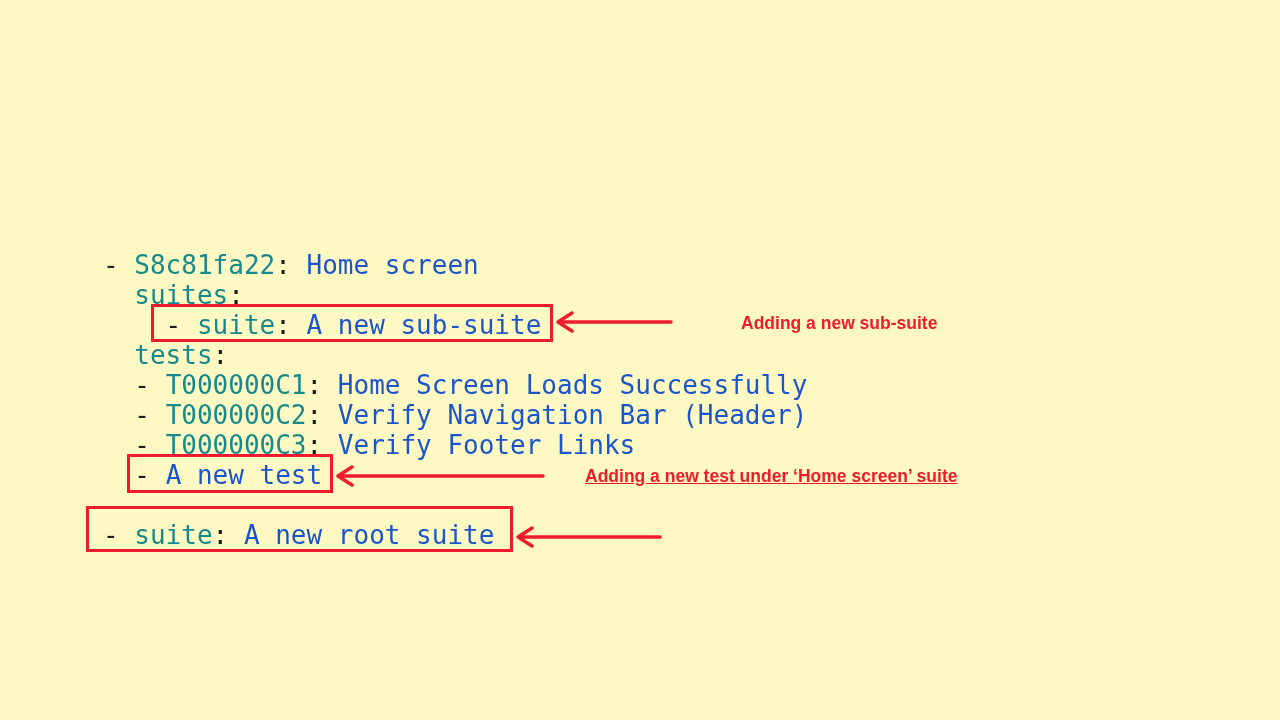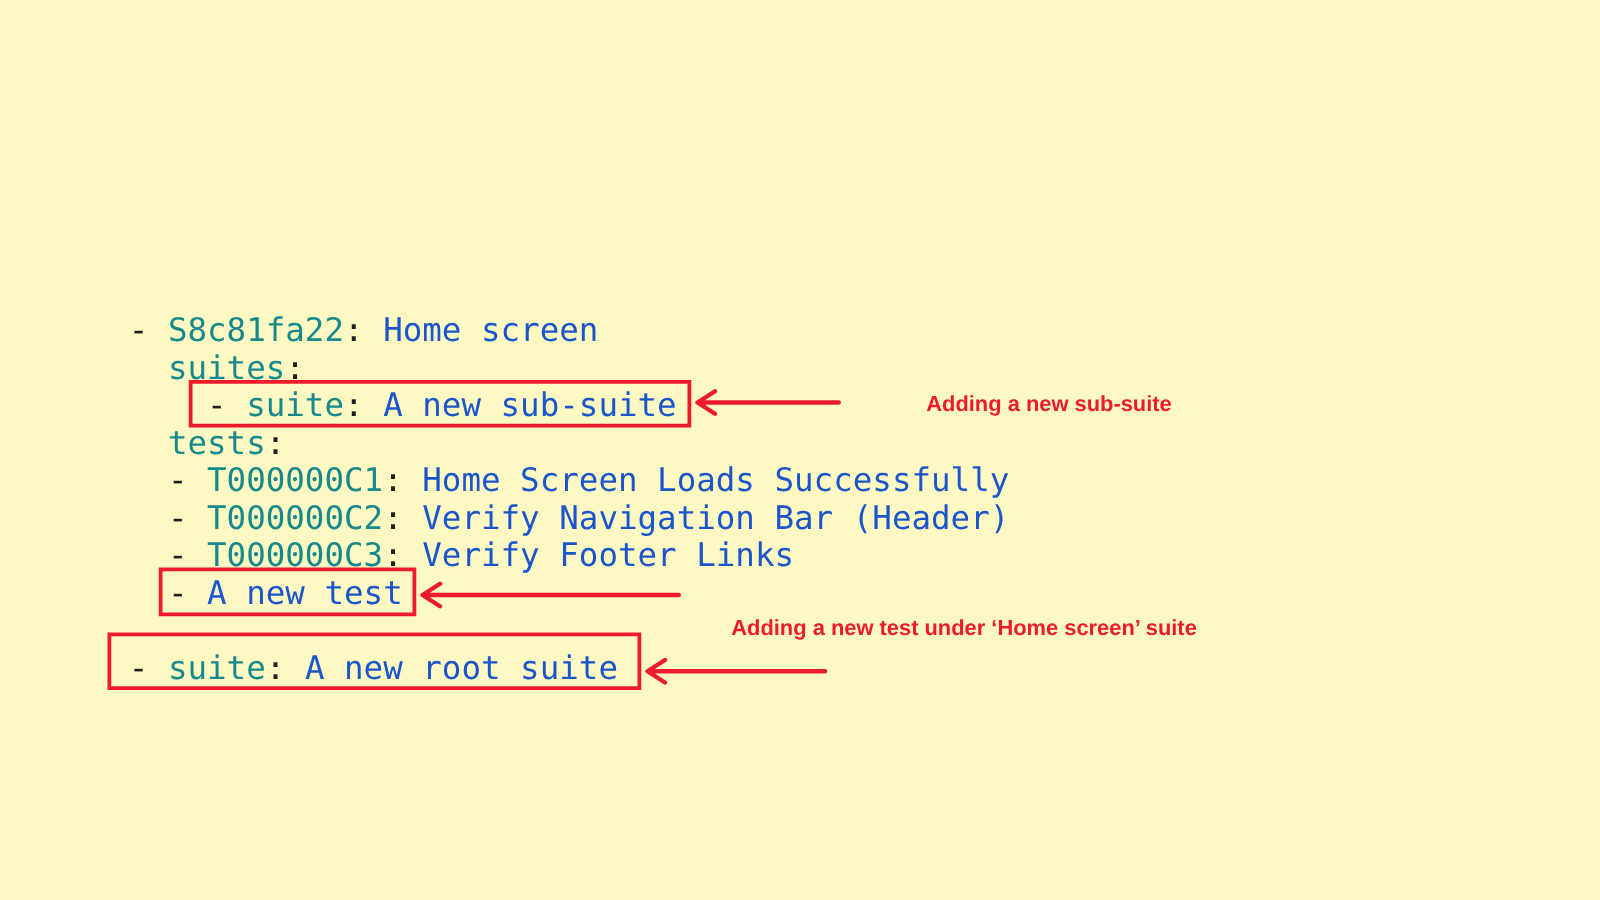--- a/index.html
+++ b/index.html
@@ -59,21 +59,21 @@
   .annotation {
     position: absolute;
     color: var(--red);
     font-family: "Liberation Sans", sans-serif;
     font-weight: 700;
     font-size: 17.5px;
     line-height: 20px;
     white-space: nowrap;
   }
   .annotation.sub-suite  { left: 741px; top: 313px; }
-  .annotation.new-test   { left: 585px; top: 492px; }
+  .annotation.new-test   { left: 585px; top: 466px; text-decoration: underline; }
   .annotation.root-suite { left: 693px; top: 528px; }
 </style>
 </head>
 <body style="background: rgb(255, 255, 255);">
 
 <div class="stage">
 
   <div class="code-block" id="code-block"><div class="code-line"><span style="color: rgb(30, 30, 30);">- </span><span style="color: rgb(23, 137, 140);">S8c81fa22</span><span style="color: rgb(30, 30, 30);">: </span><span style="color: rgb(27, 85, 203);">Home screen</span></div><div class="code-line"><span style="color: rgb(30, 30, 30);">  </span><span style="color: rgb(23, 137, 140);">suites</span><span style="color: rgb(30, 30, 30);">:</span></div><div class="code-line"><span style="color: rgb(30, 30, 30);">    - </span><span style="color: rgb(23, 137, 140);">suite</span><span style="color: rgb(30, 30, 30);">: </span><span style="color: rgb(27, 85, 203);">A new sub-suite</span></div><div class="code-line"><span style="color: rgb(30, 30, 30);">  </span><span style="color: rgb(23, 137, 140);">tests</span><span style="color: rgb(30, 30, 30);">:</span></div><div class="code-line"><span style="color: rgb(30, 30, 30);">  - </span><span style="color: rgb(23, 137, 140);">T000000C1</span><span style="color: rgb(30, 30, 30);">: </span><span style="color: rgb(27, 85, 203);">Home Screen Loads Successfully</span></div><div class="code-line"><span style="color: rgb(30, 30, 30);">  - </span><span style="color: rgb(23, 137, 140);">T000000C2</span><span style="color: rgb(30, 30, 30);">: </span><span style="color: rgb(27, 85, 203);">Verify Navigation Bar (Header)</span></div><div class="code-line"><span style="color: rgb(30, 30, 30);">  - </span><span style="color: rgb(23, 137, 140);">T000000C3</span><span style="color: rgb(30, 30, 30);">: </span><span style="color: rgb(27, 85, 203);">Verify Footer Links</span></div><div class="code-line"><span style="color: rgb(30, 30, 30);">  - </span><span style="color: rgb(27, 85, 203);">A new test</span></div><div class="code-line"></div><div class="code-line"><span style="color: rgb(30, 30, 30);">- </span><span style="color: rgb(23, 137, 140);">suite</span><span style="color: rgb(30, 30, 30);">: </span><span style="color: rgb(27, 85, 203);">A new root suite</span></div></div>
 
   <div class="hl-box sub-suite"></div>

